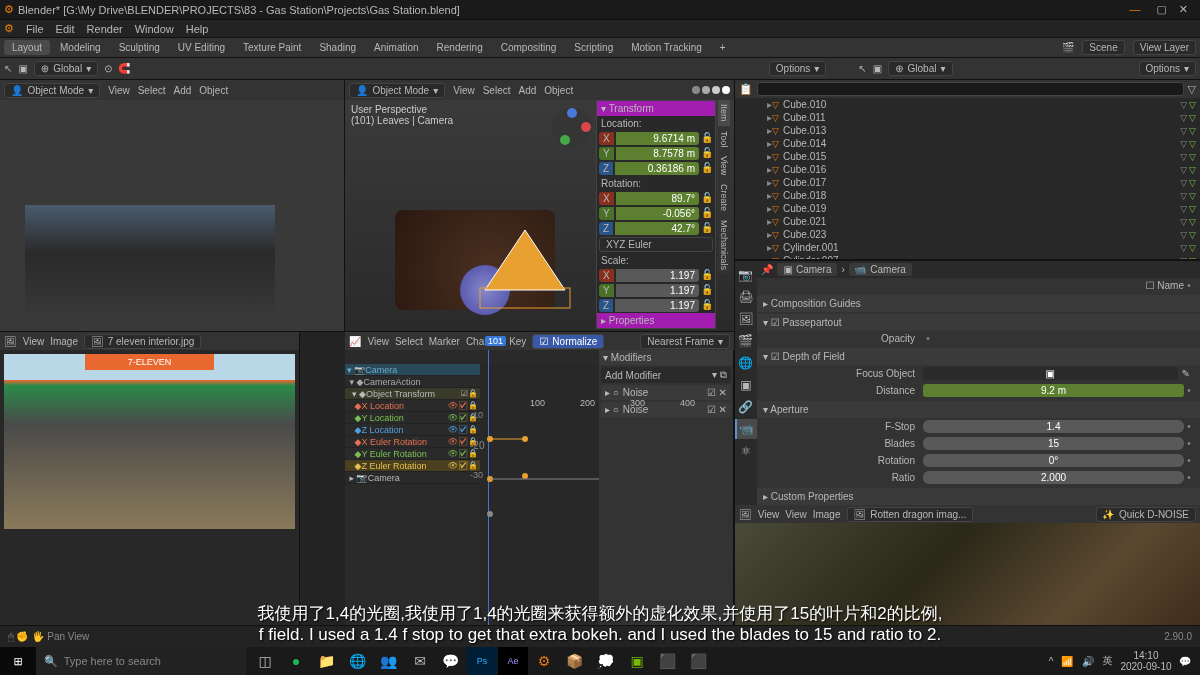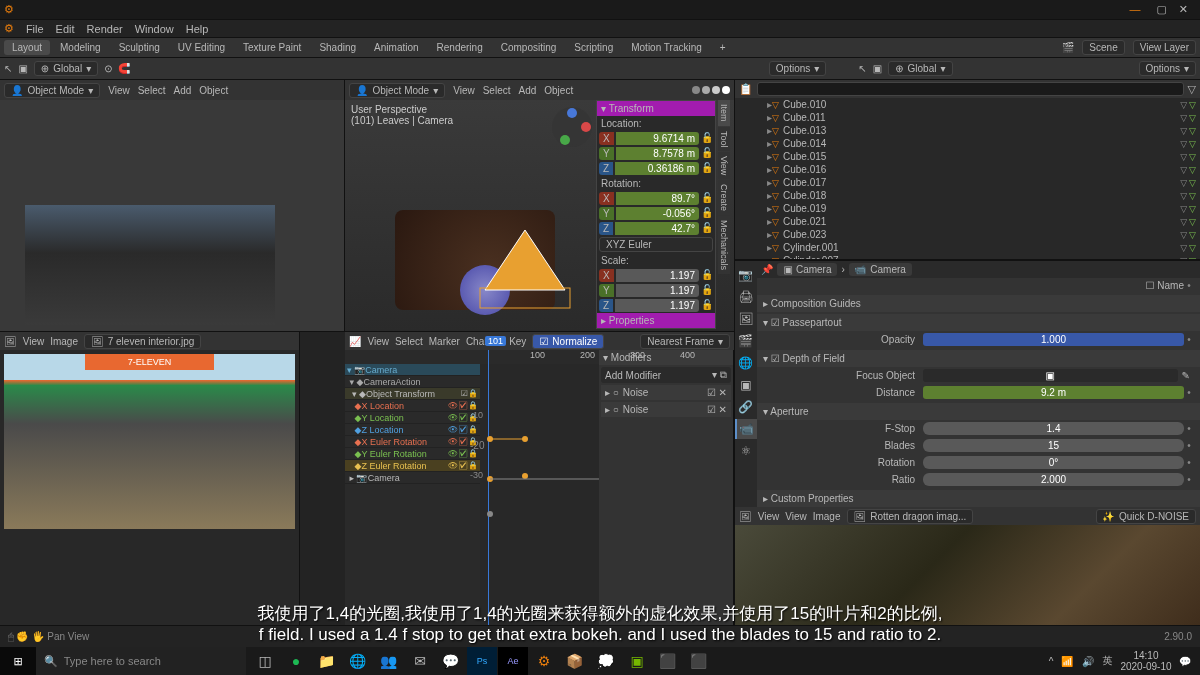--- a/index.html
+++ b/index.html
@@ -60,21 +60,21 @@
 .prop-row .field.dark { background: #2a2a2a; }
 .prop-section { padding: 3px 6px; background: #3a3a3a; margin-top: 2px; }
 .prop-row .dot { width: 10px; text-align: center; color: #888; }
 .bottom-row { display: flex; height: 300px; }
 .image-editor { width: 300px; background: #282828; border-right: 1px solid #111; }
 .image-editor .header { background: #333; height: 18px; display: flex; align-items: center; padding: 0 4px; gap: 6px; font-size: 10px; }
 .image-editor .img { margin: 4px; height: 175px; background: linear-gradient(180deg, #b8d8e8 15%, #e86830 15%, #2a8a4a 18%, #4a4a4a 40%, #8a7a5a); position: relative; }
 .dopesheet { flex: 1; background: #333; border-right: 1px solid #111; display: flex; flex-direction: column; }
 .dopesheet .header { background: #333; height: 18px; display: flex; align-items: center; padding: 0 4px; gap: 6px; font-size: 10px; }
 .dopesheet .ruler { background: #2a2a2a; height: 14px; position: relative; font-size: 9px; }
-.dopesheet .ruler span { position: absolute; }
+.dopesheet .ruler span { position: absolute; margin-top: 48px; }
 .dopesheet .channels { flex: 1; display: flex; }
 .dopesheet .chlist { width: 135px; background: #2a2a2a; font-size: 9px; }
 .dopesheet .chrow { display: flex; align-items: center; padding: 0 2px; height: 12px; border-bottom: 1px solid #222; }
 .dopesheet .chrow.camera { background: #2a4a5a; color: #6ac; }
 .dopesheet .chrow .ico { display: flex; gap: 1px; margin-left: auto; font-size: 8px; }
 .dopesheet .chrow.loc-x { color: #e87050; }
 .dopesheet .chrow.loc-y { color: #7ac050; }
 .dopesheet .chrow.loc-z { color: #50a0e0; }
 .dopesheet .chrow.rot-x { color: #e87050; }
 .dopesheet .chrow.rot-y { color: #7ac050; }
@@ -99,20 +99,21 @@
 .taskbar .tray { margin-left: auto; display: flex; align-items: center; gap: 8px; padding: 0 8px; font-size: 10px; color: #bbb; }
 .status-bar { position: absolute; bottom: 28px; left: 0; right: 0; height: 22px; background: #232323; border-top: 1px solid #111; display: flex; align-items: center; padding: 0 8px; font-size: 10px; color: #888; }
 .status-bar .right { margin-left: auto; text-align: right; }
 .orb { width: 8px; height: 8px; border-radius: 50%; display: inline-block; }
 </style>
 </head>
 <body>
 
 <div class="title-bar">
   <span>⚙</span>
+  <span>Blender* [G:\My Drive\BLENDER\PROJECTS\83 - Gas Station\Projects\Gas Station.blend]</span>
   <div class="win-controls">
     <span>—</span>
     <span>▢</span>
     <span>✕</span>
   </div>
 </div>
 
 <div class="menu-bar">
   <span class="logo">⚙</span>
   <span>File</span>
@@ -532,21 +533,20 @@
         </div>
         <div class="prop-row">
             <span style="flex:1"></span>
             <span>☐ <span>Name</span></span>
             <span class="dot">•</span>
           </div>
         <div class="prop-section">▸ <span>Composition Guides</span></div>
         <div class="prop-section">▾ ☑ <span>Passepartout</span></div>
         <div class="prop-row">
             <span class="label">Opacity</span>
-            <span class="field blue">1.000</span>
             <span class="dot">•</span>
           </div>
         <div class="prop-section">▾ ☑ <span>Depth of Field</span></div>
         <div class="prop-row">
             <span class="label">Focus Object</span>
             <span class="field dark">▣</span>
             <span style="padding:0 4px">✎</span>
           </div>
         <div class="prop-row">
             <span class="label">Distance</span>

